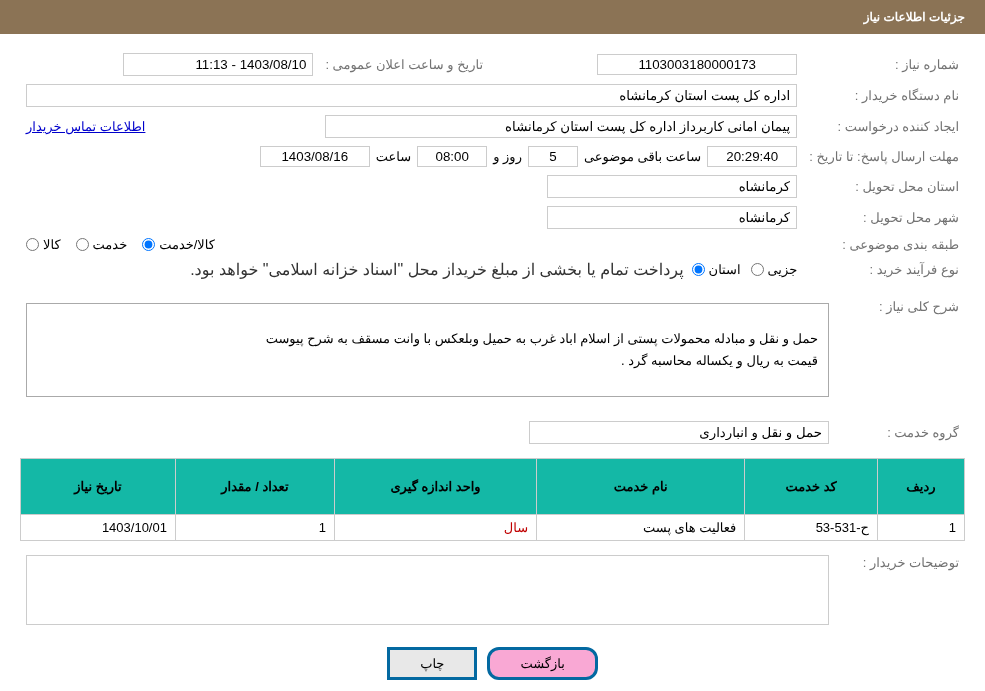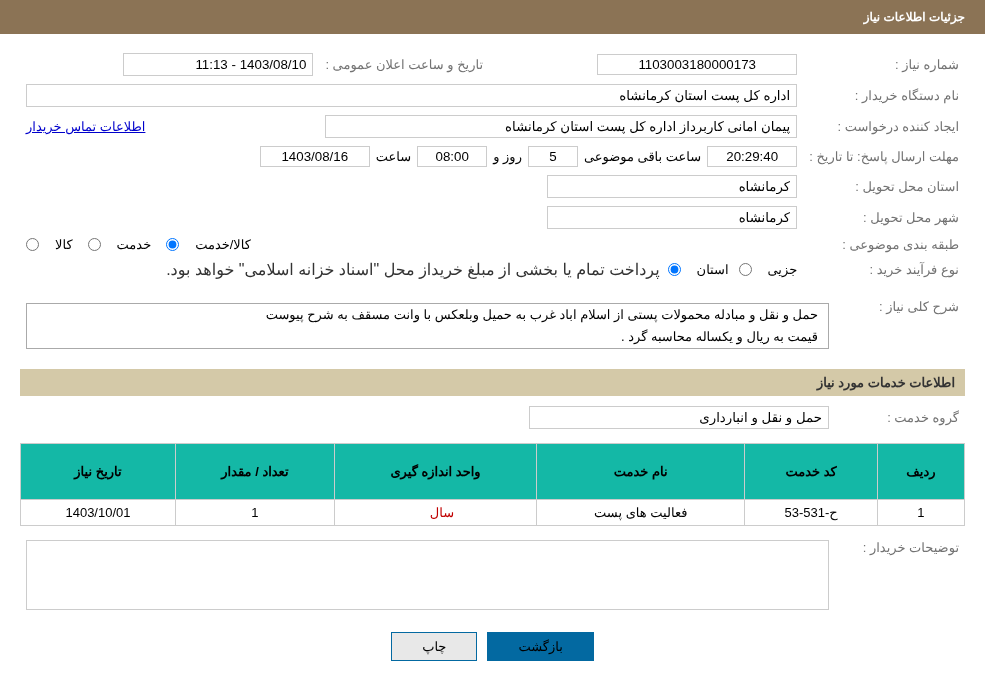--- a/index.html
+++ b/index.html
@@ -56,38 +56,38 @@
       text-align: right;
     }
     .radio-group {
       display: flex;
       gap: 15px;
       align-items: center;
       justify-content: flex-end;
     }
     .radio-item {
       display: flex;
-      gap: 16px;
+      gap: 4px;
     }
     .data-table {
       width: 100%;
       border-collapse: collapse;
       margin: 8px 0;
     }
     .data-table th {
       background: #14b8a6;
       border: 1px solid #ccc;
       padding: 20px 8px;
       text-align: center;
       font-weight: bold;
     }
     .data-table td {
       border: 1px solid #ccc;
       padding: 5px 8px;
-      text-align: center;
+      text-align: right;
     }
     .data-table tr:nth-child(even) td {
       background: #f9f5ec;
     }
     .notes-area {
       width: 100%;
       border: 1px solid #ccc;
       height: 70px;
       resize: none;
       direction: rtl;
@@ -95,39 +95,40 @@
     }
     .btn-row {
       text-align: center;
       margin: 15px 0;
       display: flex;
       justify-content: center;
       gap: 10px;
     }
     .btn {
       padding: 6px 30px;
-      border: 1px solid #0369a1;
+      border: 3px solid #0369a1;
       cursor: pointer;
       font-family: Tahoma, Arial, sans-serif;
       font-size: 13px;
     }
     .btn-print {
       background: #e8e8e8;
     }
     .btn-back {
-      background: #0369a1;
+      background: #f9a8d4;
+      border-radius: 12px;
     }
     .link-blue {
       color: #0000cc;
       text-decoration: underline;
       cursor: pointer;
     }
     .description-box {
       border: 1px solid #aaa;
-      padding: 0 10px;
+      padding: 24px 10px;
       margin: 6px 0;
       background: #fff;
       line-height: 1.7;
       direction: rtl;
     }
     .inline-fields {
       display: flex;
       align-items: center;
       gap: 6px;
       direction: rtl;
@@ -270,21 +271,20 @@
         <td>
           <div class="description-box">
             <span>حمل و نقل و مبادله محمولات پستی از اسلام اباد غرب به حمیل وبلعکس با وانت مسقف به شرح پیوست</span><br>
             <span>قیمت به ریال و یکساله محاسبه گرد .</span>
           </div>
         </td>
       </tr>
     </tbody>
       </table>
 
-    <div class="section-header">اطلاعات خدمات مورد نیاز</div>
 
     <table class="form-table">
       <tbody>
           <tr>
         <td class="label-cell">گروه خدمت :</td>
         <td>
           <input type="text" class="value-input" style="width: 300px;" value="حمل و نقل و انبارداری">
         </td>
       </tr>
     </tbody>

